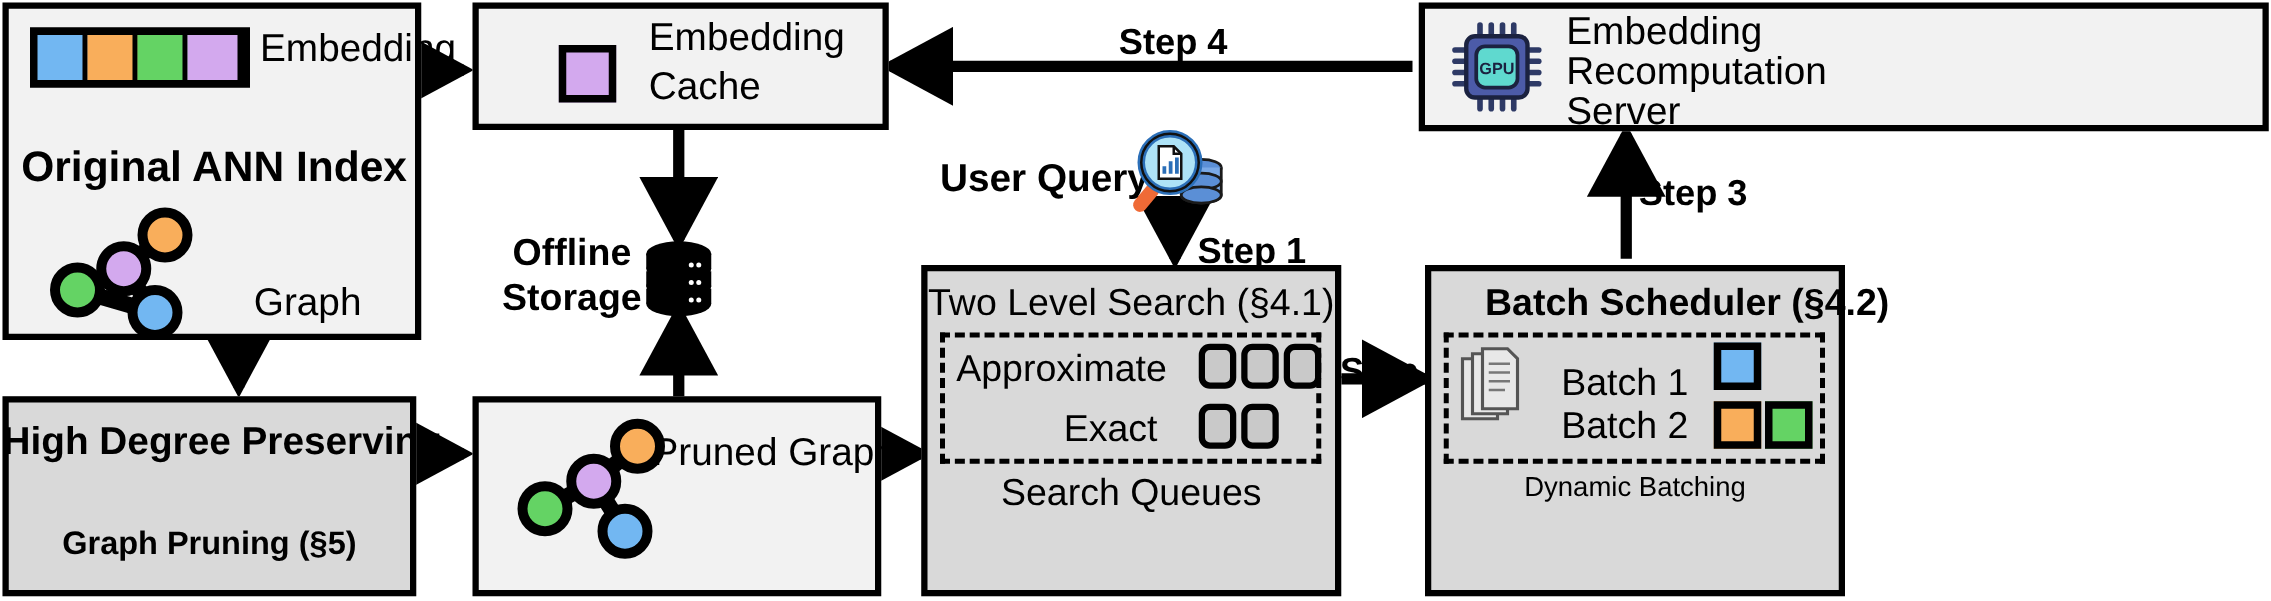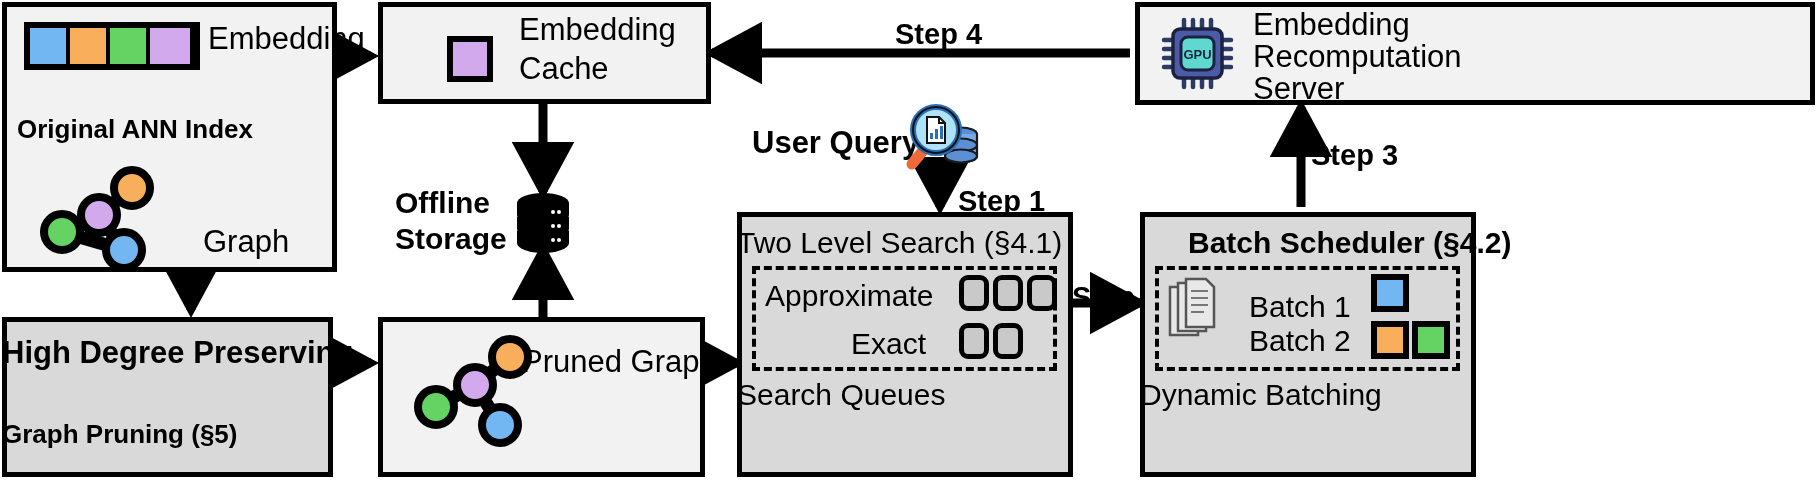--- a/index.html
+++ b/index.html
@@ -2,21 +2,21 @@
 <html><head>
 <meta charset="utf-8">
 <style>
   html,body{margin:0;padding:0;background:#ffffff;}
   body{width:1817px;height:481px;position:relative;overflow:hidden;
        font-family:"Liberation Sans",sans-serif;color:#000;}
   .box{position:absolute;box-sizing:border-box;border:5px solid #000;background:#f2f2f2;}
   .box.gray{background:#d9d9d9;}
   .lbl{position:absolute;white-space:pre;line-height:1.12;}
   .bold{font-weight:bold;}
-  .ctr{}
+  .ctr{text-align:center;}
 
   
   .strip{position:absolute;border:6px solid #000;box-sizing:border-box;display:flex;background:#000;}
   .strip div{width:40px;height:100%;border-right:4px solid #000;box-sizing:border-box;}
   .strip div:last-child{border-right:none;}
 
   .sq{position:absolute;box-sizing:border-box;border:6px solid #000;}
 
   svg{position:absolute;top:0;left:0;overflow:visible;pointer-events:none;}
 
@@ -60,21 +60,21 @@
 
 <div class="strip" style="left:24px;top:22px;width:176px;height:48px;">
   <div style="background:#72b7f2"></div>
   <div style="background:#f9ae5b"></div>
   <div style="background:#64d364"></div>
   <div style="background:#d3a9ee"></div>
 </div>
 
 <div class="lbl" style="left:208px;top:22px;font-size:31px;">Embedding</div>
 
-<div class="lbl bold" style="left:17px;top:115px;font-size:26px;">Original ANN Index</div>
+<div class="lbl bold" style="left:17px;top:115px;font-size:34px;">Original ANN Index</div>
 
 <svg width="340" height="280" style="left:0;top:0;">
   <g stroke="#000" stroke-width="13" stroke-linecap="round">
     <line x1="62" y1="232" x2="99" y2="215"></line>
     <line x1="99" y1="215" x2="132" y2="188"></line>
     <line x1="99" y1="215" x2="124" y2="250"></line>
     <line x1="62" y1="232" x2="124" y2="250"></line>
   </g>
   <circle cx="132" cy="188" r="18" fill="#f9ae5b" stroke="#000" stroke-width="8"></circle>
   <circle cx="99" cy="215" r="18" fill="#d3a9ee" stroke="#000" stroke-width="8"></circle>
@@ -200,21 +200,21 @@
   </g>
 </svg>
 
 <div class="lbl" style="left:1249px;top:290px;font-size:30px;">Batch 1</div>
 <div class="sq" style="left:1371px;top:274px;width:38px;height:38px;background:#72b7f2;"></div>
 
 <div class="lbl" style="left:1249px;top:324px;font-size:30px;">Batch 2</div>
 <div class="sq" style="left:1371px;top:321px;width:38px;height:38px;background:#f9ae5b;"></div>
 <div class="sq" style="left:1412px;top:321px;width:38px;height:38px;background:#64d364;"></div>
 
-<div class="lbl ctr" style="left:1140px;top:378px;width:336px;font-size:30px;">Dynamic Batching</div>
+<div class="lbl ctr" style="left:1140px;top:378px;width:336px;font-size:22px;">Dynamic Batching</div>
 
 <div class="lbl bold" style="left:1311px;top:139px;font-size:29px;">Step 3</div>
 
 <div class="box" style="left:1135px;top:2px;width:680px;height:103px;">
 </div>
 
 <svg width="80" height="80" style="left:1162px;top:18px;">
   <g stroke="#2e3a66" stroke-width="4.5" stroke-linecap="round">
     <line x1="22" y1="2" x2="22" y2="13"></line>
       <line x1="31" y1="2" x2="31" y2="13"></line>

